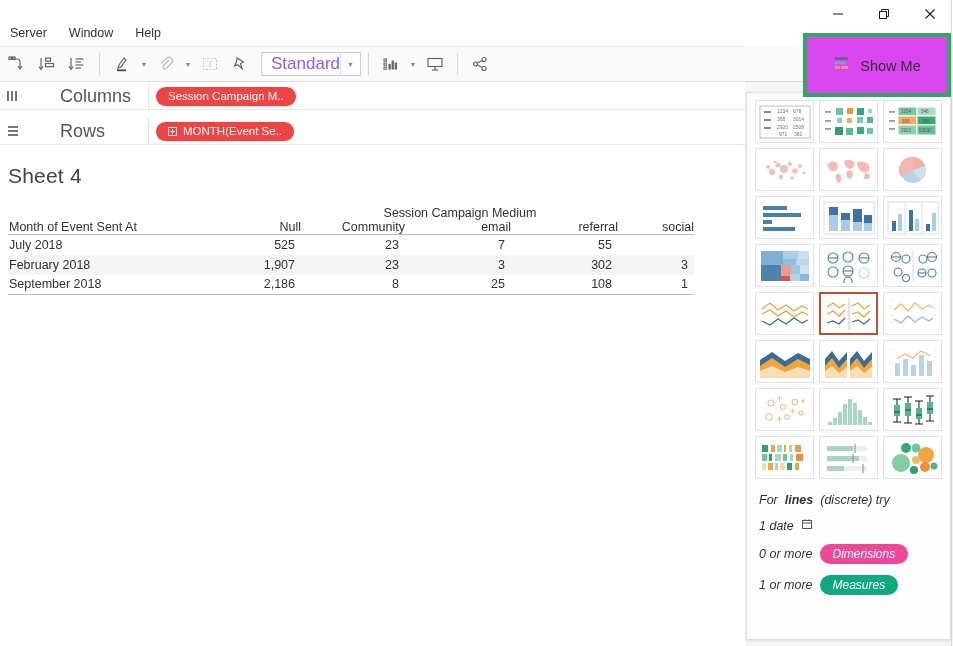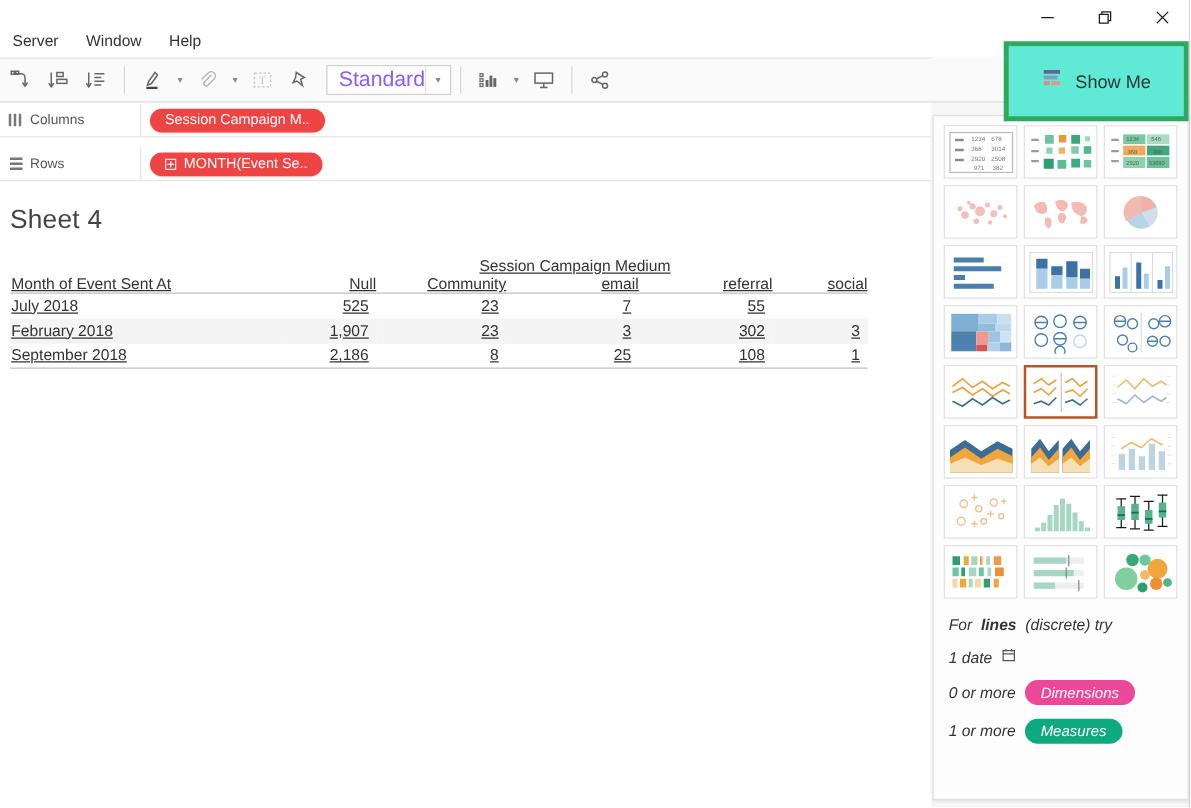--- a/index.html
+++ b/index.html
@@ -65,60 +65,60 @@
   
   .shelf {
     position:absolute; left:0; width:745px; height:27px;
     display:flex; align-items:center;
     border-bottom:1px solid #e6e6e6;
     background:#fff;
   }
   .shelf-cols { top:83px; }
   .shelf-rows { top:118px; }
   .shelf-icon { width:22px; display:flex; align-items:center; justify-content:center; color:#666; margin-left:2px;}
-  .shelf-label { font-size:11px; color:#555; width:88px; }
+  .shelf-label { font-size:18px; color:#555; width:88px;margin-left:36px; }
   .shelf-drop { flex:1; height:27px; border-left:1px solid #e6e6e6; display:flex; align-items:center; padding-left:7px; }
   .pill {
     height:19px; border-radius:10px; background:#ef4444; color:#fff;
     font-size:11.5px; display:flex; align-items:center; padding:0 12px;
     white-space:nowrap; box-shadow:0 1px 1px rgba(0,0,0,.12);
   }
   .pill .plusbox {
     width:9px;height:9px;border:1px solid rgba(255,255,255,.85);
     display:inline-flex;align-items:center;justify-content:center;
     margin-right:6px; font-size:8px; line-height:1; position:relative;
   }
   .pill .plusbox::before{content:"";position:absolute;width:5px;height:1px;background:#fff;}
   .pill .plusbox::after{content:"";position:absolute;width:1px;height:5px;background:#fff;}
 
   
   .worksheet { position:absolute; top:146px; left:0; width:745px; height:500px; background:#fff; }
   .sheet-title { font-size:21px; color:#444; font-weight:400; padding:18px 0 0 8px; letter-spacing:.2px;}
 
   .vizwrap { margin-top:18px; padding-left:8px; }
-  table.viz { border-collapse:collapse; font-size:12.5px; color:#333;text-decoration:underline; }
+  table.viz { border-collapse:collapse; font-size:12.5px; color:#333; }
   table.viz th, table.viz td { font-weight:400; padding:0; }
   .colhdr-group {
     text-align:center; font-size:12.5px; color:#333; padding-bottom:5px; font-weight:400;
   }
   .colhdr {
     text-align:right; padding:0 6px 5px 6px; font-weight:400; font-size:12.5px; color:#333;
   }
   .colhdr.first { text-align:left; padding-left:1px; }
   .viz tbody tr { height:20px; }
   .viz tbody tr.alt { background:#f4f4f4; }
   .viz tbody td { text-align:right; padding:0 6px; font-size:12.5px; color:#333;}
   .viz tbody td.first { text-align:left; padding-left:1px; }
   .rule-top td { border-top:1px solid #bfbfbf; }
   .viz .botrule td { border-top:1px solid #bfbfbf; height:1px; padding:0; }
 
   
   .showme-tab {
     position:absolute; top:36px; left:806px; width:142px; height:58px;
-    background:#5eead4; border:1px solid #e0e0e0; border-bottom:none;
+    background:#d946ef; border:1px solid #e0e0e0; border-bottom:none;
     display:flex; align-items:center; justify-content:center; gap:9px;
     z-index:4;
   }
   .showme-tab .label { font-size:14.5px; color:#333; }
   .highlight-box {
     position:absolute; top:33px; left:803px; width:148px; height:64px;
     border:4px solid #2eaa5e; z-index:6; pointer-events:none;
   }
   .showme-panel {
     position:absolute; top:92px; left:746px; width:205px; height:548px;

